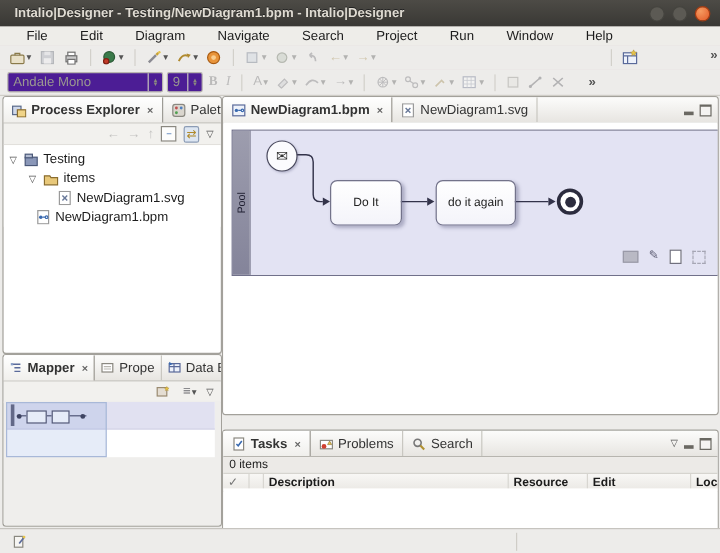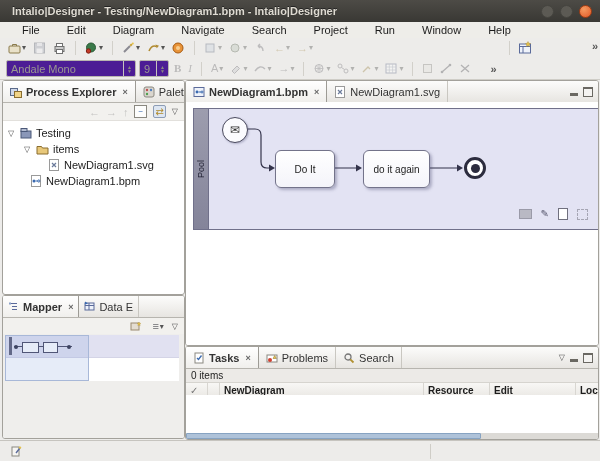--- a/index.html
+++ b/index.html
@@ -398,20 +398,27 @@
       <span class="tab active" style="padding:0 5px">
         <svg width="11" height="11">
             <path d="M2 2.5 h7 M4 5.5 h5 M4 8.5 h5" stroke="#5a6a9a" stroke-width="1.2"></path>
             <rect x="1" y="1.5" width="2" height="2" fill="#8aa0c8"></rect>
           </svg>
         <span>Mapper</span>
         <span class="tclose">×</span>
       </span>
       <span class="tab" style="padding:0 5px">
         <svg width="11" height="11">
+            <rect x="1" y="2" width="9" height="7" fill="#fff" stroke="#8a8880"></rect>
+            <path d="M2.5 4.5 h6 M2.5 6.5 h6" stroke="#b8b6b0"></path>
+          </svg>
+        <span>Prope</span>
+      </span>
+      <span class="tab" style="padding:0 5px">
+        <svg width="11" height="11">
             <rect x="1" y="2" width="9" height="7" fill="#eef2fa" stroke="#5a6a9a"></rect>
             <path d="M1 4.5 h9 M5 2 v7" stroke="#5a6a9a"></path>
             <path d="M1 0.5 l3 2 -3 1 z" fill="#3a6ab0"></path>
           </svg>
         <span>Data E</span>
       </span>
 
     </div>
     <div class="localbar">
       <span class="tbtn">
@@ -494,21 +501,21 @@
             <span class="pt-grid"></span>
             <span class="pt-pen">✎</span>
             <span class="pt-page"></span>
             <span class="pt-dash"></span>
           </div>
         </div>
       </div>
     </div>
   </div>
 
-  <div class="panel" style="left:185px;top:346px;width:412px;height:92px">
+  <div class="panel" style="left:185px;top:358px;width:412px;height:92px">
     <div class="tabrow">
       <span class="tab active">
         <svg width="12" height="12">
             <rect x="2" y="1" width="8" height="10" fill="#fff" stroke="#8a8880"></rect>
             <path d="M4 6 l1.5 1.5 L8.5 3.5" fill="none" stroke="#3a6ab0" stroke-width="1.3"></path>
           </svg>
         <span>Tasks</span>
         <span class="tclose">×</span>
       </span>
       <span class="tab">
@@ -531,21 +538,21 @@
         <span class="min-g"></span>
         <span class="max-g"></span>
       </span>
     </div>
     <div class="items-line">
       <span>0 items</span>
     </div>
     <div class="thead">
       <span class="th" style="width:22px;color:#777;font-weight:normal">✓</span>
       <span class="th" style="width:12px"></span>
-      <span class="th" style="width:204px">NewDiagram</span>
+      <span class="th" style="width:204px">Description</span>
       <span class="th" style="width:66px">Resource</span>
       <span class="th" style="width:86px">Edit</span>
       <span class="th" style="flex:1;border-right:none">Loca</span>
     </div>
     <div class="tbody"></div>
     <div class="hscroll">
       <div class="hthumb"></div>
     </div>
   </div>
 

